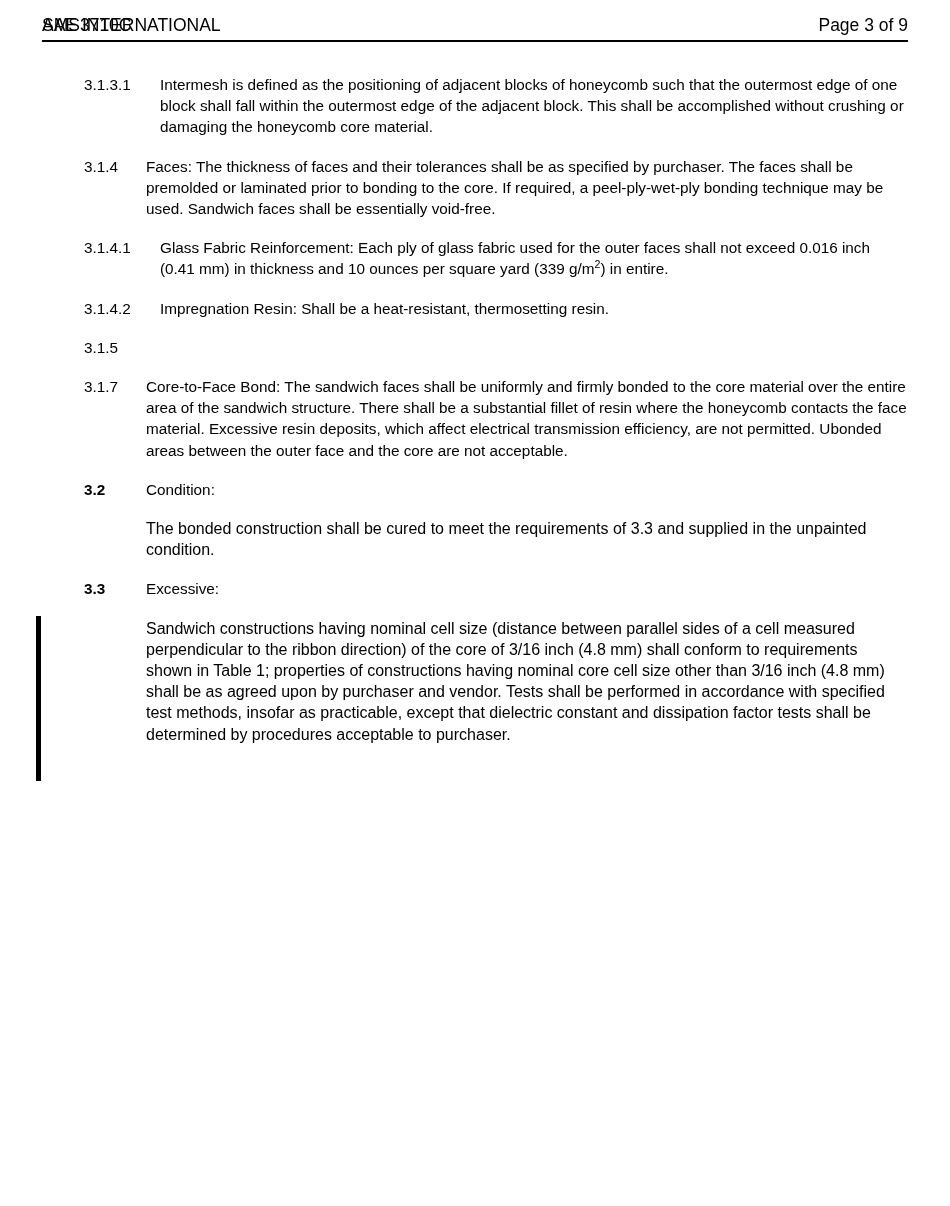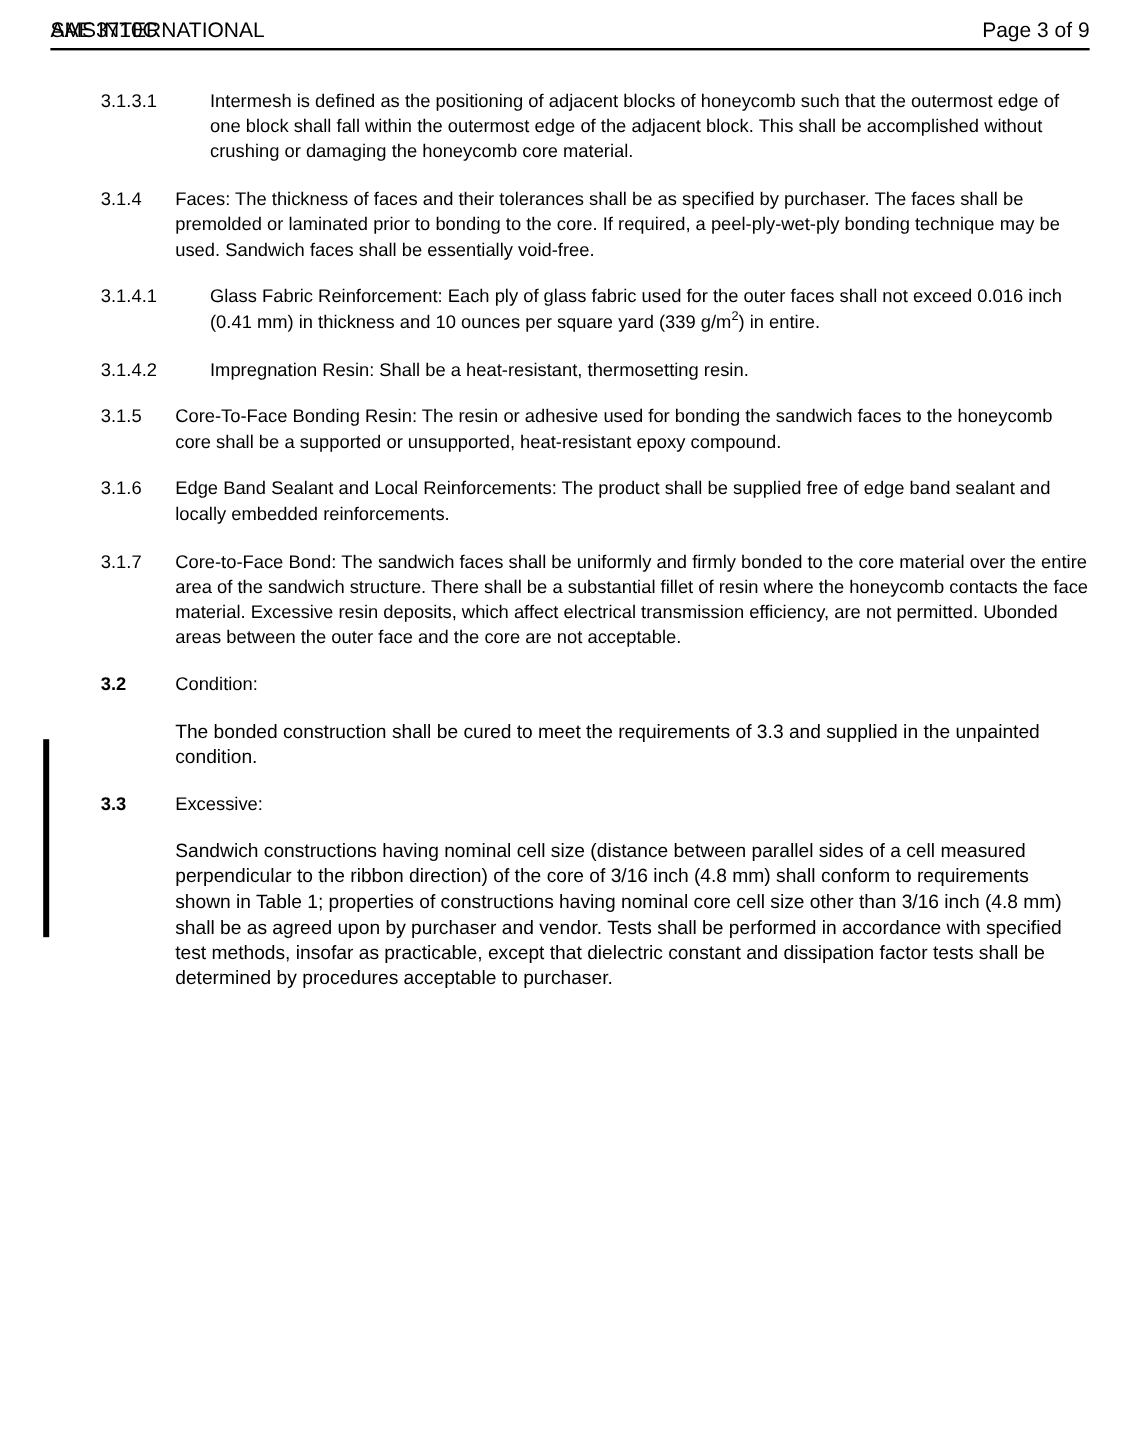--- a/index.html
+++ b/index.html
@@ -67,21 +67,21 @@
   }
   .clause .num {
     flex: 0 0 auto;
     white-space: nowrap;
   }
   .clause .txt {
     flex: 1 1 auto;
   }
   
   .lvl4 .num { width: 76px; padding-left: 42px; }   
-  .lvl4 { padding-left: 0; gap: 15px; }
+  .lvl4 { padding-left: 0; }
   .lvl4 .num { width: 118px; padding-left: 42px; box-sizing: border-box; }
   .lvl3 .num { width: 104px; padding-left: 42px; box-sizing: border-box; }
   .lvl2 .num { width: 104px; padding-left: 42px; box-sizing: border-box; font-weight: bold; }
   .para-indent {
     margin-left: 104px;
     font-size: 16px;
     line-height: 21.2px;
     margin-bottom: 18px;
   }
   sup {
@@ -129,27 +129,22 @@
       <span class="txt"><span>Glass Fabric Reinforcement: Each ply of glass fabric used for the outer faces shall not exceed 0.016 inch (0.41 mm) in thickness and 10 ounces per square yard (339 g/m</span><sup>2</sup><span>) in entire.</span></span>
     </div>
 
     <div class="clause lvl4">
       <span class="num">3.1.4.2</span>
       <span class="txt">Impregnation Resin: Shall be a heat-resistant, thermosetting resin.</span>
     </div>
 
     <div class="clause lvl3">
       <span class="num">3.1.5</span>
-      <span class="txt">Core-To-Face Bonding Resin: The resin or adhesive used for bonding the sandwich faces to the honeycomb core shall be a supported or unsupported, heat-resistant epoxy compound.</span>
     </div>
 
-    <div class="clause lvl3">
-      <span class="num">3.1.6</span>
-      <span class="txt">Edge Band Sealant and Local Reinforcements: The product shall be supplied free of edge band sealant and locally embedded reinforcements.</span>
-    </div>
 
     <div class="clause lvl3">
       <span class="num">3.1.7</span>
       <span class="txt">Core-to-Face Bond: The sandwich faces shall be uniformly and firmly bonded to the core material over the entire area of the sandwich structure.  There shall be a substantial fillet of resin where the honeycomb contacts the face material.  Excessive resin deposits, which affect electrical transmission efficiency, are not permitted.  Ubonded areas between the outer face and the core are not acceptable.</span>
     </div>
 
     <div class="clause lvl2">
       <span class="num">3.2</span>
       <span class="txt">Condition:</span>
     </div>

